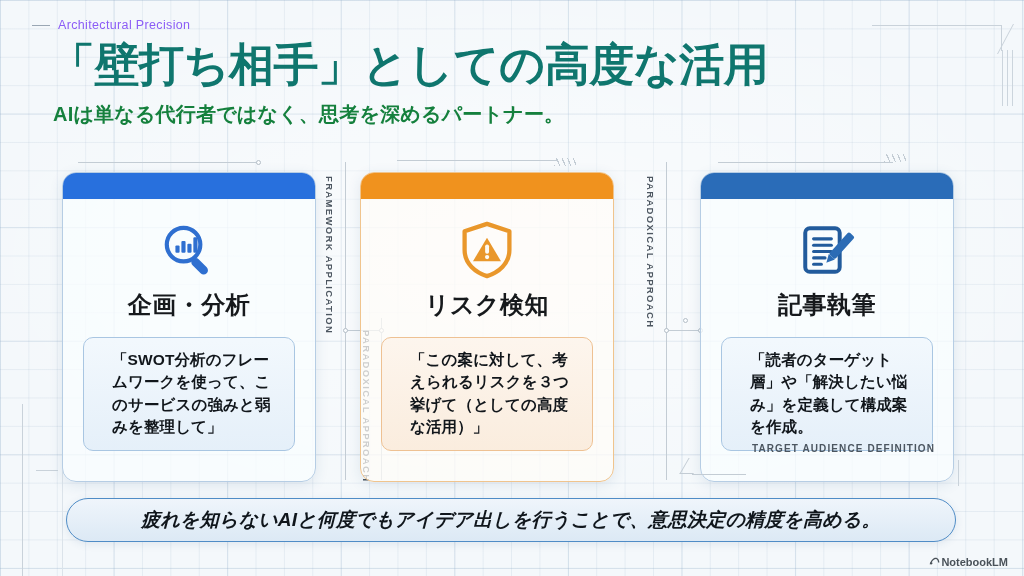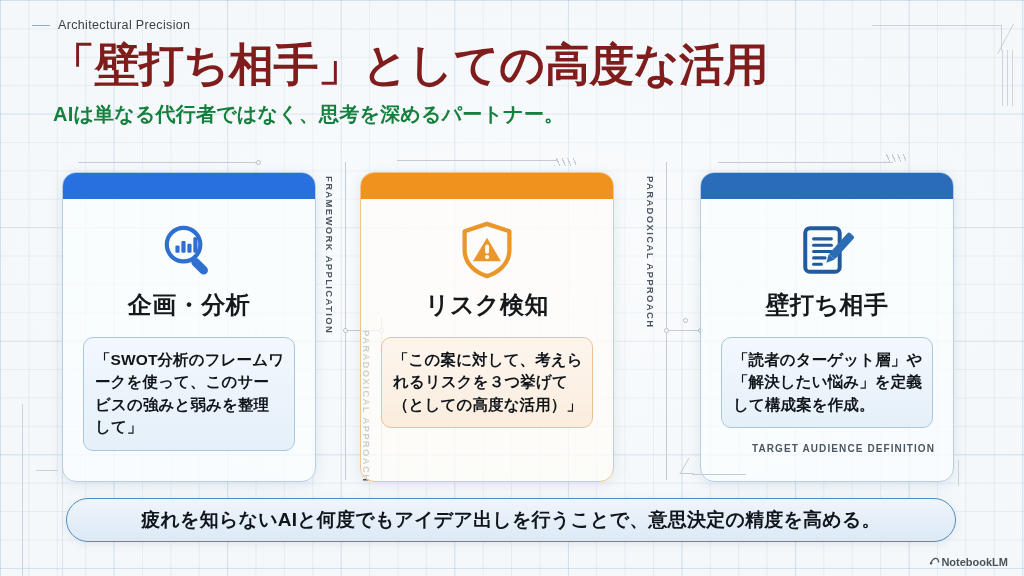--- a/index.html
+++ b/index.html
@@ -42,26 +42,26 @@
 
   
   .eyebrow-wrap{
     position:absolute; left:32px; top:18px;
     display:flex; align-items:center; gap:8px;
   }
   .eyebrow-dash{
     width:18px; height:1px; background:#9aa7b4;
   }
   .eyebrow{
-    font-size:12.5px; letter-spacing:.35px; color:#404040;
+    font-size:12.5px; letter-spacing:.35px; color:#8b5cf6;
   }
 
   .title{
     position:absolute; left:50px; top:40px;
-    font-size:45px; font-weight:800; color:#7f1d1d;
+    font-size:45px; font-weight:800; color:#0f766e;
     letter-spacing:-0.5px; line-height:1.12;
     white-space:nowrap;
   }
   .subtitle{
     position:absolute; left:53px; top:101px;
     font-size:20px; font-weight:700; color:#15803d;
     letter-spacing:.2px; white-space:nowrap;
   }
   .tr-line-b{
     position:absolute; right:22px; top:25px; width:130px; height:26px;
@@ -114,21 +114,21 @@
     font-size:24px; font-weight:800; color:#16191c;
     letter-spacing:.5px; white-space:nowrap;
   }
 
   .quote{
     margin-top:16px;
     width:212px;
     border-radius:10px;
     border:1.5px solid #a9c6e2;
     background:linear-gradient(180deg, rgba(242,248,253,.95), rgba(228,239,249,.95));
-    padding:11px 9px 11px 11px;
+    padding:11px 9px 11px 28px;
     font-size:15.5px; font-weight:700; line-height:1.45;
     color:#11161b; letter-spacing:.1px;
     text-align:left;
   }
   .card.c2 .quote{
     border-color:#eec193;
     background:linear-gradient(180deg, rgba(253,245,237,.95), rgba(250,235,219,.9));
   }
 
   
@@ -202,21 +202,21 @@
   .hatch-2{ left:884px; top:154px; }
 
   
   .banner{
     position:absolute; left:66px; top:498px;
     width:890px; height:44px;
     border-radius:22px;
     border:1.8px solid #4f8cc6;
     background:linear-gradient(180deg,#eff5fb 0%, #dce9f5 100%);
     box-shadow:0 2px 8px rgba(40,80,130,.10);
-    display:flex; align-items:center; justify-content:center;
+    display:flex; align-items:center; justify-content:center;font-style:italic;
   }
   .banner-text{
     font-size:19px; font-weight:800; color:#10161c; letter-spacing:.2px;
     white-space:nowrap;
   }
 
   
   .bl-rule{ position:absolute; left:22px; top:404px; width:1px; height:172px; background:#c9d2da; }
   .bl-rule2{ position:absolute; left:62px; top:404px; width:1px; height:172px; background:#dbe3ea; }
   .bl-tick{ position:absolute; left:36px; top:470px; width:22px; height:1px; background:#c9d2da; }
@@ -317,21 +317,21 @@
           <rect x="15.5" y="25" width="23" height="3.4" rx="1.7" fill="#225b9c"></rect>
           <rect x="15.5" y="32" width="23" height="3.4" rx="1.7" fill="#225b9c"></rect>
           <rect x="15.5" y="39" width="16" height="3.4" rx="1.7" fill="#225b9c"></rect>
           <rect x="15.5" y="46" width="12" height="3.4" rx="1.7" fill="#225b9c"></rect>
           <g transform="rotate(42 44 32)">
             <rect x="39.5" y="9" width="9" height="33" rx="2.2" fill="#2c6cb5"></rect>
             <path d="M39.5 42 L44 51 L48.5 42 Z" fill="#2c6cb5"></path>
           </g>
         </svg>
       </div>
-      <div class="card-title">壁打ち相手</div>
+      <div class="card-title">記事執筆</div>
       <div class="quote">「読者のターゲット層」や「解決したい悩み」を定義して構成案を作成。</div>
     </div>
 
   </div>
 
   <div class="tad-elbow"></div>
   <div class="tad-lead"></div>
   <div class="tad">TARGET AUDIENCE DEFINITION</div>
   <div class="tad-tick"></div>
 

